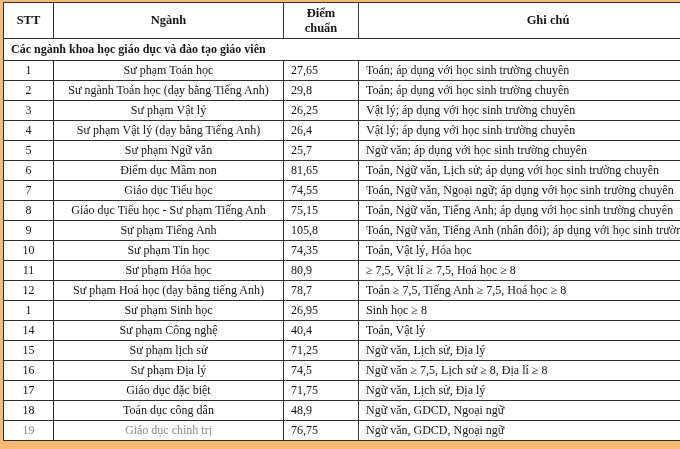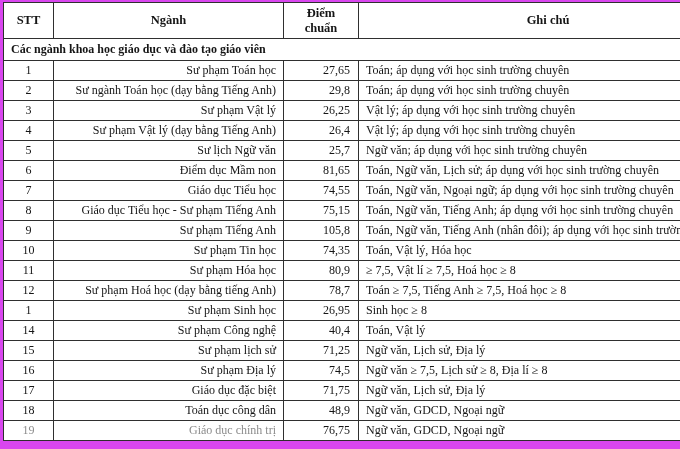--- a/index.html
+++ b/index.html
@@ -5,21 +5,21 @@
   html, body {
     margin: 0;
     padding: 0;
     background: #ffffff;
     font-family: "Liberation Serif", "DejaVu Serif", serif;
   }
   .canvas {
     position: relative;
     width: 680px;
     height: 449px;
-    background: #d946ef;
+    background: #fdba74;
     overflow: hidden;
   }
   table.score-table {
     position: absolute;
     left: 3px;
     top: 2px;
     width: 674px;
     border-collapse: collapse;
     table-layout: fixed;
     background: #ffffff;
@@ -47,22 +47,22 @@
   .col-diem  { width: 60px; margin-top: 43px;  }
   .col-ghichu{ width: 364px; }
 
   tr.section-row td {
     font-weight: bold;
     height: 19px;
     text-align: left;
   }
   tr.data-row { height: 20px; }
   tr.data-row td.cell-stt   { text-align: center; }
-  tr.data-row td.cell-nganh { text-align: right; }
-  tr.data-row td.cell-diem  { text-align: right; padding-right: 8px; }
+  tr.data-row td.cell-nganh { text-align: center; }
+  tr.data-row td.cell-diem  { text-align: left; padding-right: 8px; }
   tr.data-row td.cell-ghichu{ text-align: left; }
 
   
   td.faded { color: #8c8c8c; }
 </style>
 </head>
 <body>
 
 <div class="canvas">
   <table class="score-table">
@@ -98,21 +98,21 @@
           <td class="cell-ghichu">Vật lý; áp dụng với học sinh trường chuyên</td>
         </tr>
         <tr class="data-row">
           <td class="cell-stt">4</td>
           <td class="cell-nganh">Sư phạm Vật lý (dạy bằng Tiếng Anh)</td>
           <td class="cell-diem">26,4</td>
           <td class="cell-ghichu">Vật lý; áp dụng với học sinh trường chuyên</td>
         </tr>
         <tr class="data-row">
           <td class="cell-stt">5</td>
-          <td class="cell-nganh">Sư lịch Ngữ văn</td>
+          <td class="cell-nganh">Sư phạm Ngữ văn</td>
           <td class="cell-diem">25,7</td>
           <td class="cell-ghichu">Ngữ văn; áp dụng với học sinh trường chuyên</td>
         </tr>
         <tr class="data-row">
           <td class="cell-stt">6</td>
           <td class="cell-nganh">Điểm dục Mầm non</td>
           <td class="cell-diem">81,65</td>
           <td class="cell-ghichu">Toán, Ngữ văn, Lịch sử; áp dụng với học sinh trường chuyên</td>
         </tr>
         <tr class="data-row">

